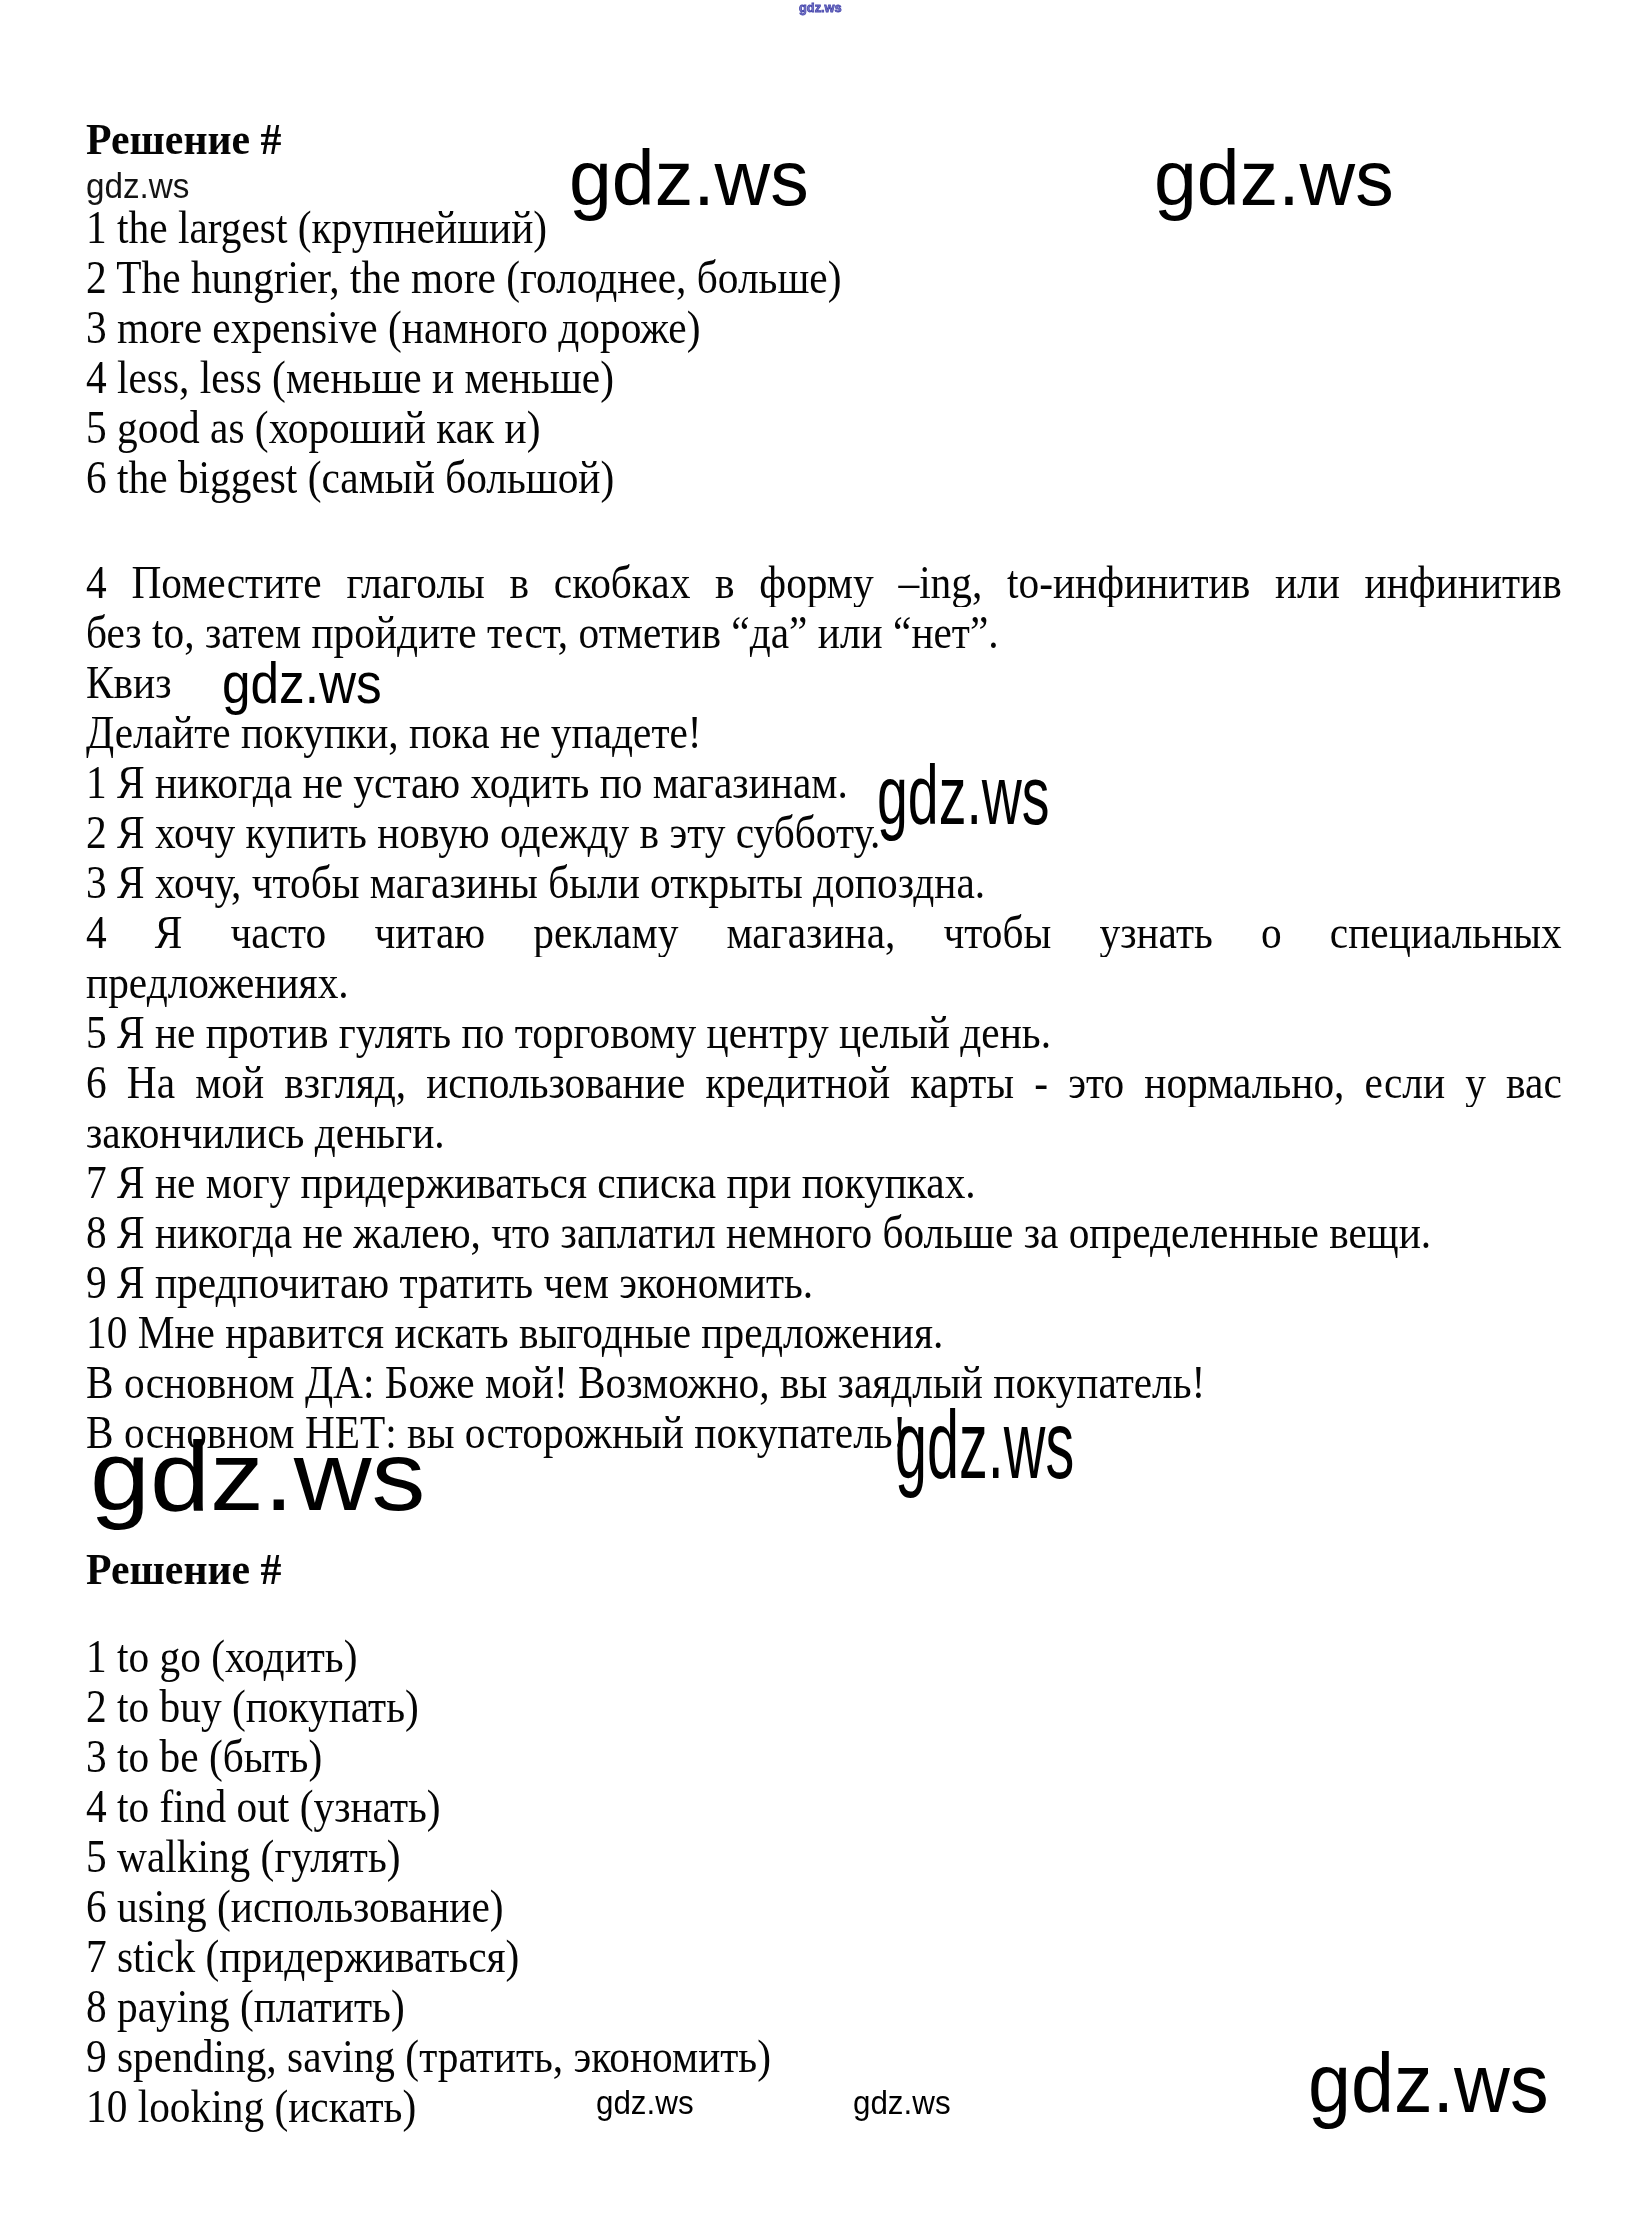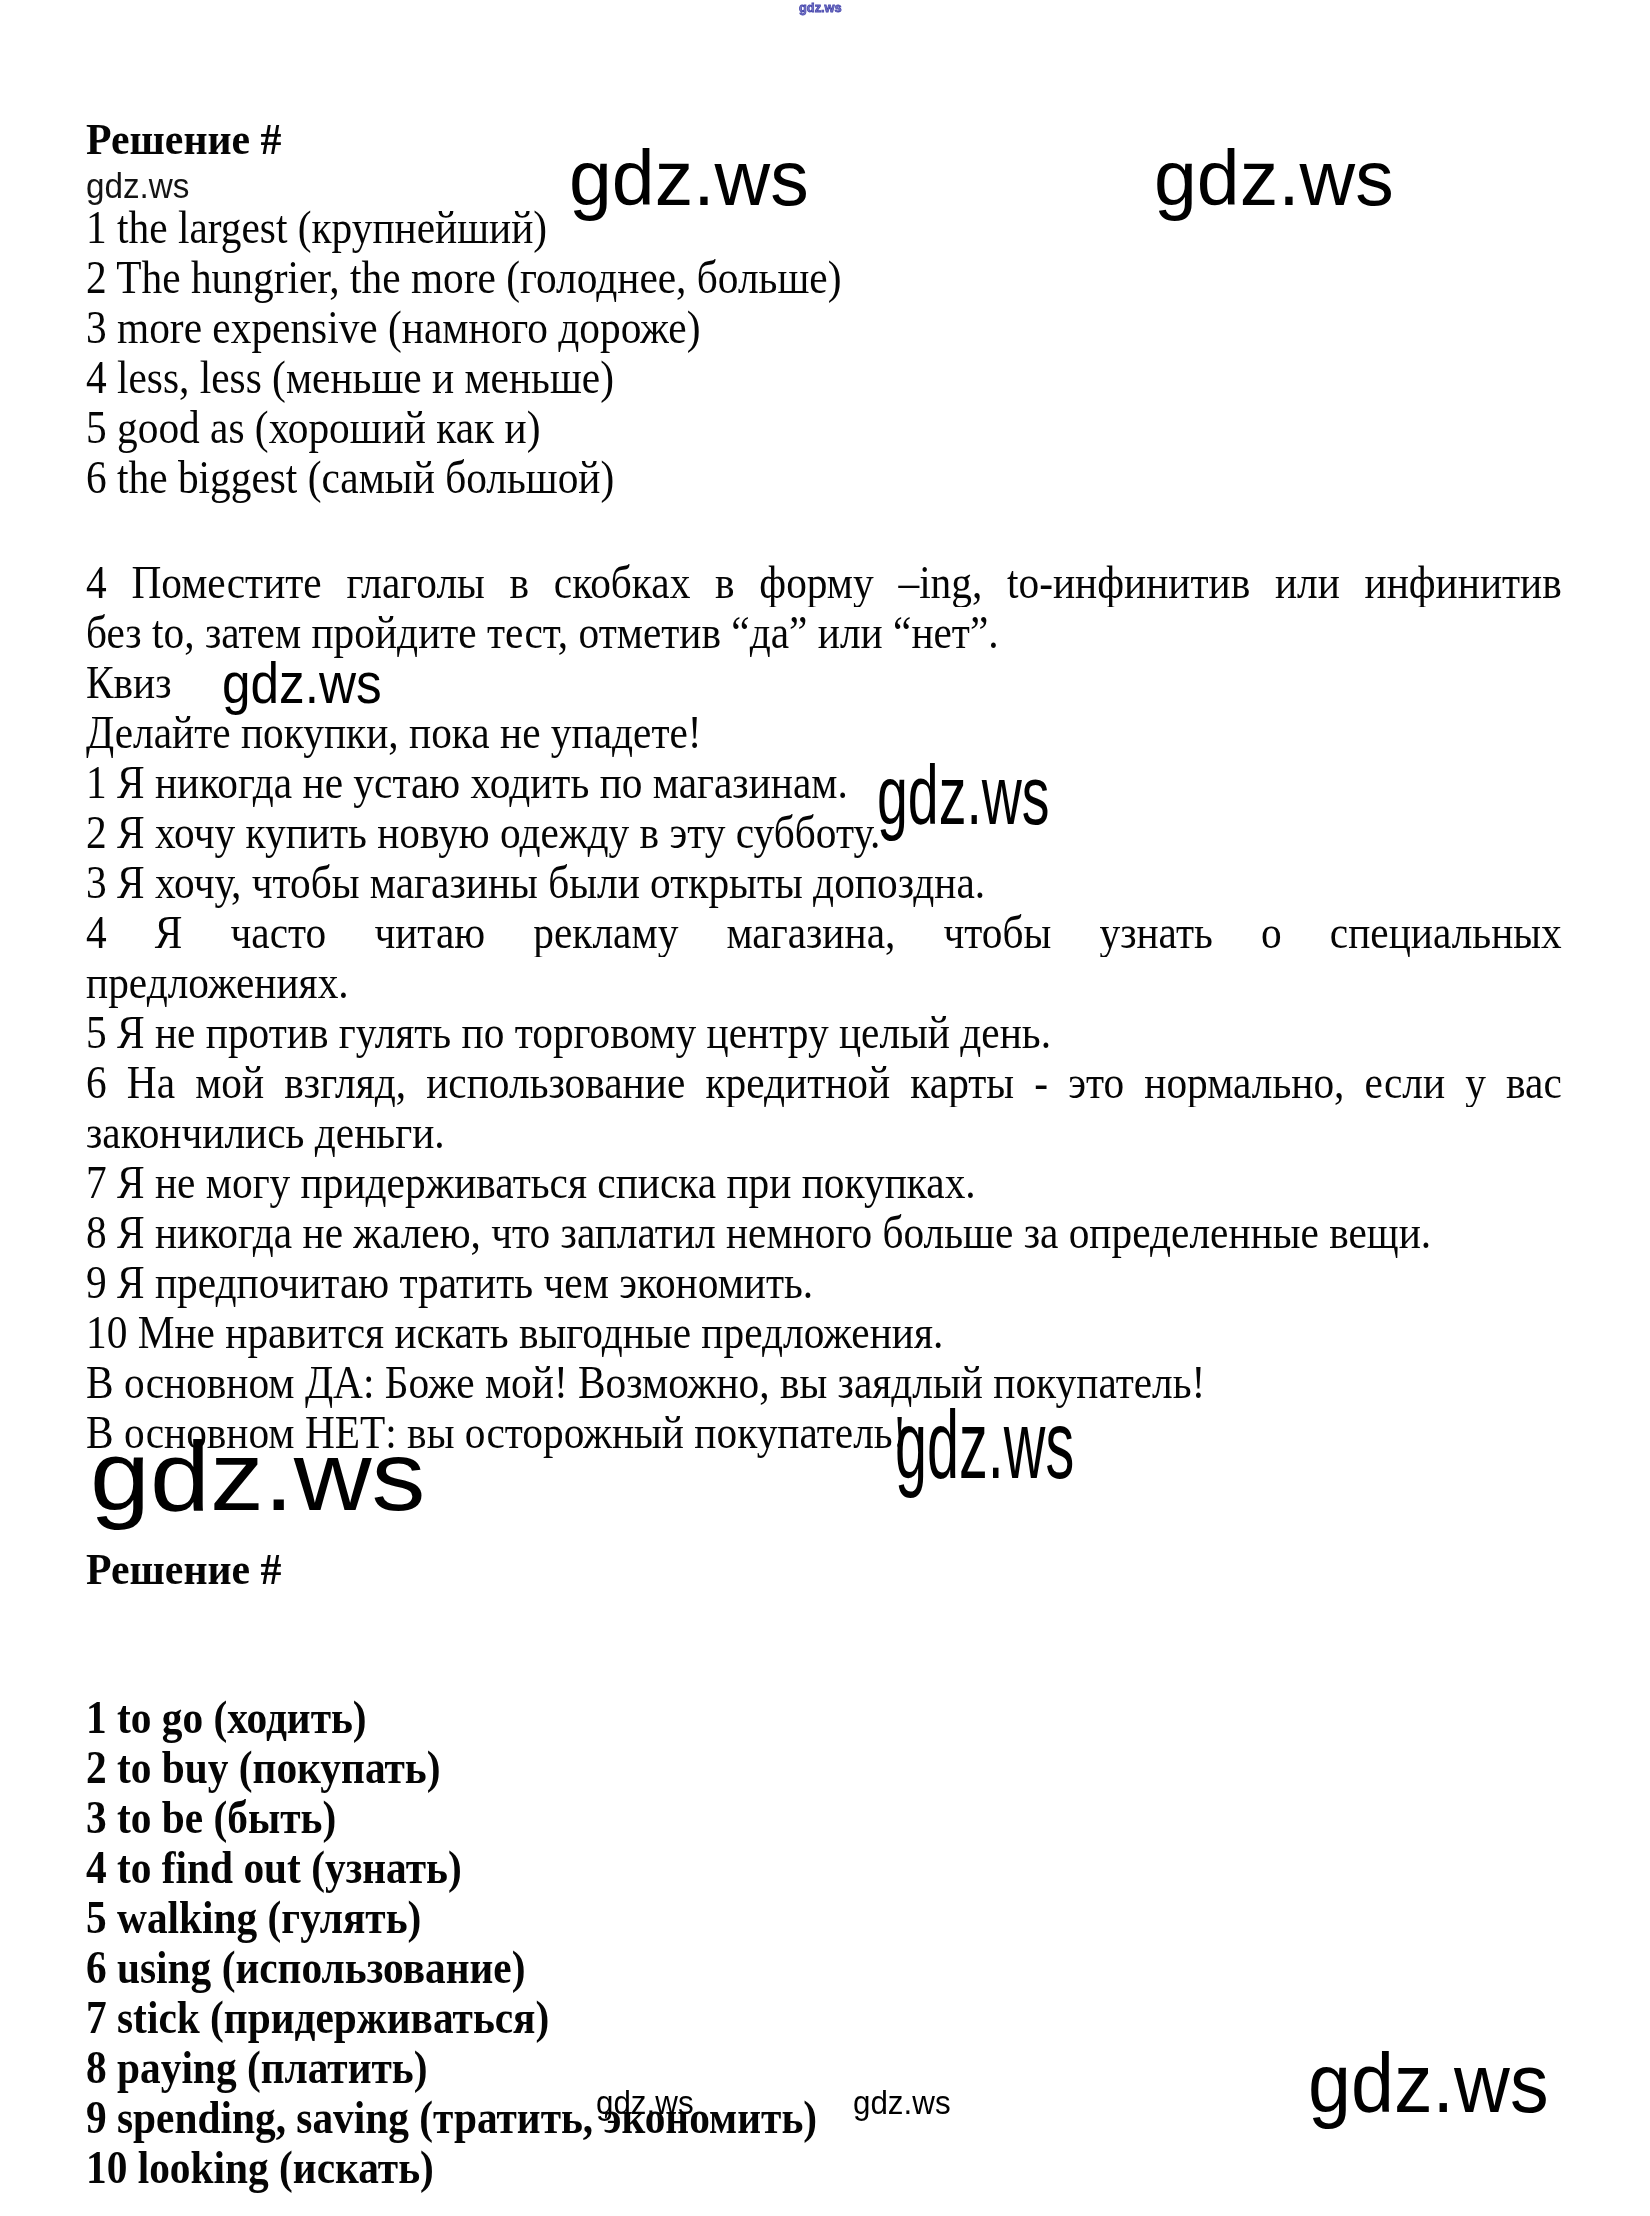--- a/index.html
+++ b/index.html
@@ -91,21 +91,21 @@
 
 <div class="wm wm-kviz">gdz.ws</div>
 
 <div class="wm wm-right-1">gdz.ws</div>
 <div class="wm wm-right-2">gdz.ws</div>
 
 <div class="wm wm-bottom-left">gdz.ws</div>
 
 <div class="sol-heading" style="top:1547px;">Решение #</div>
 
-<div class="lines" style="top:1692px;font-weight:bold;">
+<div class="lines" style="top:1631px;">
   <div class="line">1 to go (ходить)</div>
   <div class="line">2 to buy (покупать)</div>
   <div class="line">3 to be (быть)</div>
   <div class="line">4 to find out (узнать)</div>
   <div class="line">5 walking (гулять)</div>
   <div class="line">6 using (использование)</div>
   <div class="line">7 stick (придерживаться)</div>
   <div class="line">8 paying (платить)</div>
   <div class="line">9 spending, saving (тратить, экономить)</div>
   <div class="line">10 looking (искать)</div>

